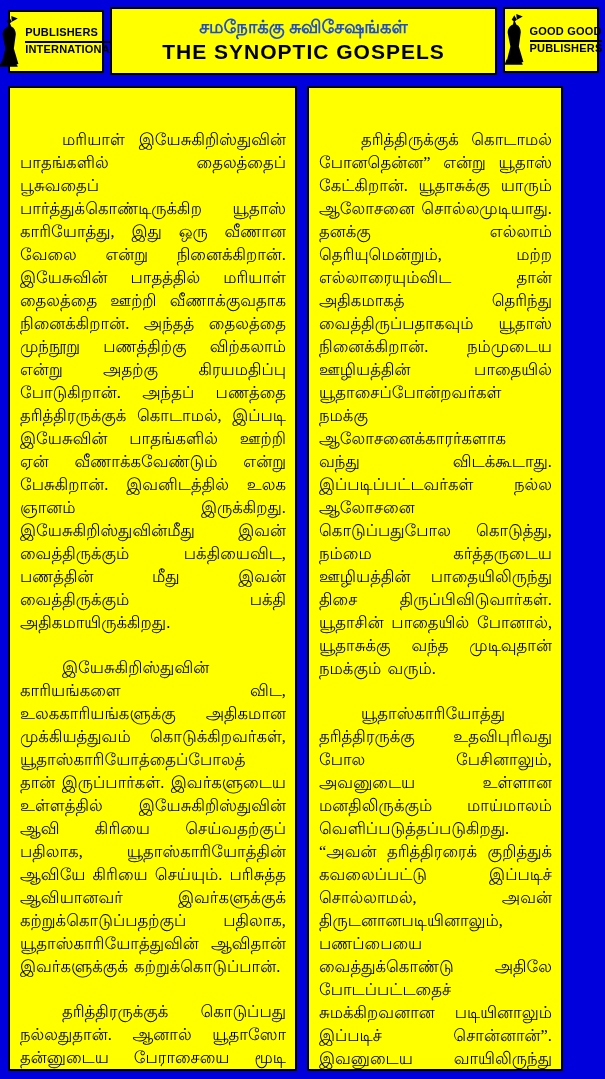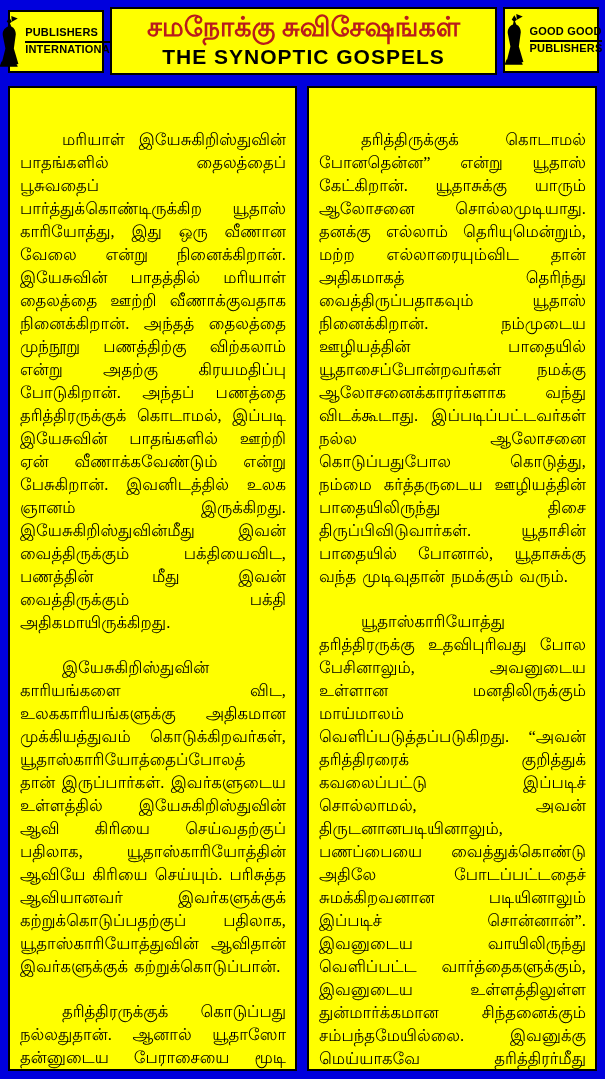--- a/index.html
+++ b/index.html
@@ -38,42 +38,42 @@
   .logo-text .l1 { border-bottom: 2px solid #000; padding-bottom: 1px; }
   #bellwether-box { left: 8px;  top: 10px; width: 96px; height: 63px; }
   #goodnews-box   { left: 503px; top: 7px;  width: 96px; height: 66px; }
   #title-box {
     left: 110px; top: 7px; width: 387px; height: 68px;
     display: flex; flex-direction: column;
     align-items: center; justify-content: center;
     text-align: center;
   }
   .tamil-title {
-    font-size: 27px;
+    font-size: 18px;
     font-weight: 700;
-    color: #b91c1c;
+    color: #1d4ed8;
     line-height: 1.1;
   }
   .english-title {
     font-family: "Liberation Sans", "DejaVu Sans", sans-serif;
     font-size: 21px;
     font-weight: 700;
     color: #000;
     letter-spacing: 1px;
     margin-top: 3px;
   }
   
   .column {
     top: 86px;
     height: 985px;
     padding: 40px 9px 10px 10px;
     overflow: hidden;
   }
   #left-column  { left: 8px;   width: 289px; }
-  #right-column { left: 307px; width: 290px; }
+  #right-column { left: 307px; width: 256px; }
   .column p {
     font-size: 16.5px;
     line-height: 23px;
     color: #000;
     text-align: justify;
     text-indent: 42px;
     margin-bottom: 22px;
     word-spacing: 2px;
   }
   .column p.bold { font-weight: 700; }

